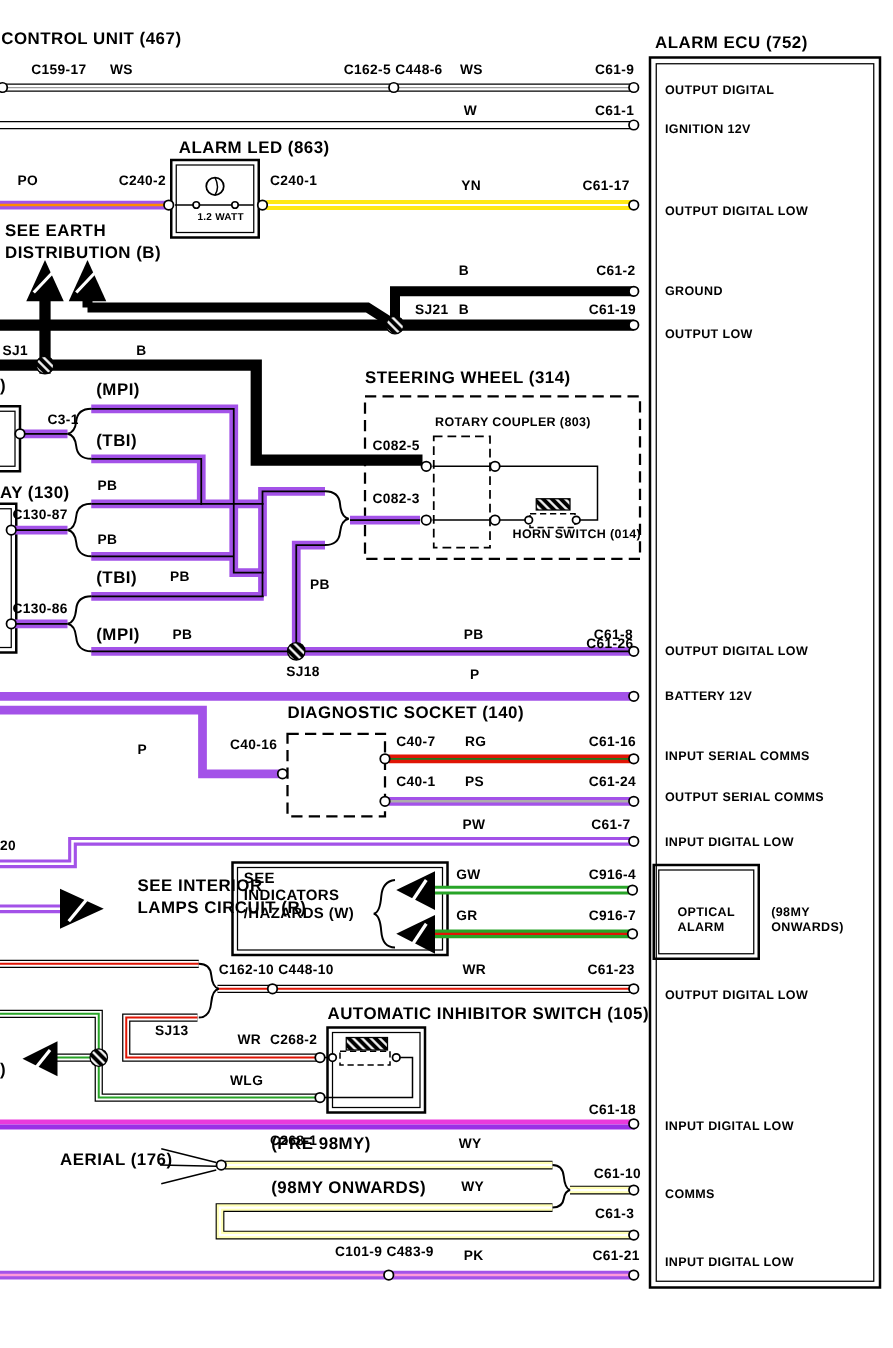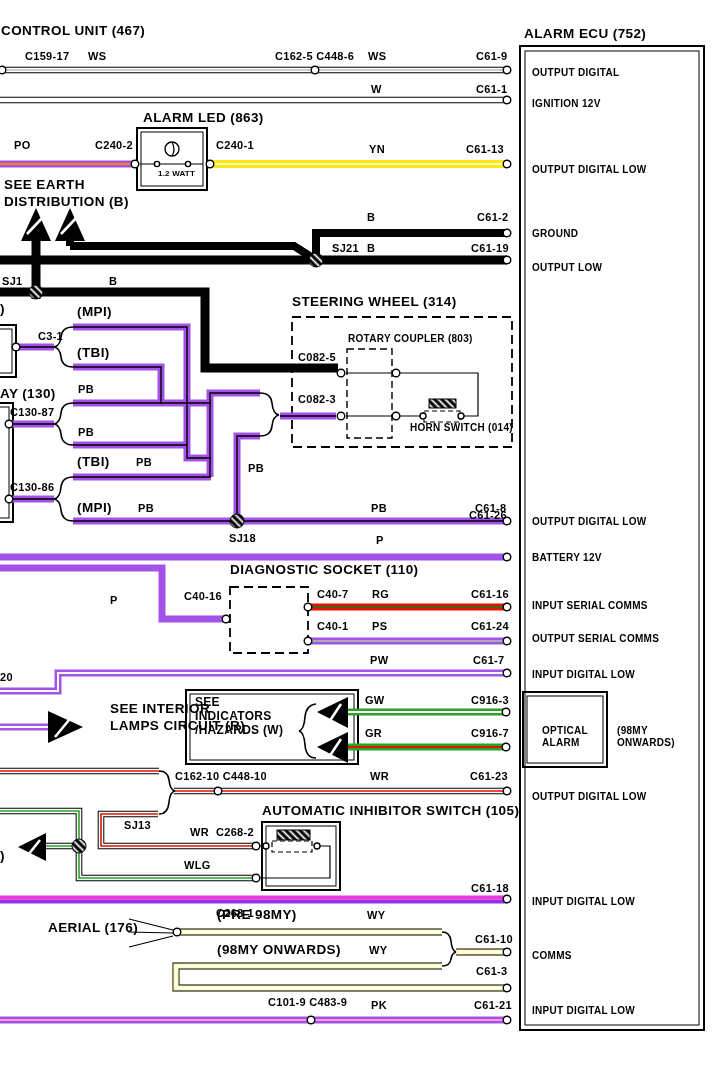--- a/index.html
+++ b/index.html
@@ -278,21 +278,21 @@
   <span class="lb t13" style="left:524px;top:27px">ALARM ECU (752)</span>
   <span class="lb t10" style="left:532px;top:68px">OUTPUT DIGITAL</span>
   <span class="lb t11" style="left:371px;top:84px">W</span>
   <span class="lb t11" style="left:476px;top:84px">C61-1</span>
   <span class="lb t10" style="left:532px;top:99px">IGNITION 12V</span>
   <span class="lb t13" style="left:143px;top:111px">ALARM LED (863)</span>
   <span class="lb t11" style="left:14px;top:140px">PO</span>
   <span class="lb t11" style="left:95px;top:140px">C240-2</span>
   <span class="lb t11" style="left:216px;top:140px">C240-1</span>
   <span class="lb t11" style="left:369px;top:144px">YN</span>
-  <span class="lb t11" style="left:466px;top:144px">C61-13</span>
+  <span class="lb t11" style="left:466px;top:144px">C61-17</span>
   <span class="lb t8" style="left:158px;top:170px">1.2 WATT</span>
   <span class="lb t10" style="left:532px;top:165px">OUTPUT DIGITAL LOW</span>
   <span class="lb t13" style="left:4px;top:178px">SEE EARTH</span>
   <span class="lb t13" style="left:4px;top:195px">DISTRIBUTION (B)</span>
   <span class="lb t11" style="left:367px;top:212px">B</span>
   <span class="lb t11" style="left:477px;top:212px">C61-2</span>
   <span class="lb t10" style="left:532px;top:229px">GROUND</span>
   <span class="lb t11" style="left:332px;top:243px">SJ21</span>
   <span class="lb t11" style="left:367px;top:243px">B</span>
   <span class="lb t11" style="left:471px;top:243px">C61-19</span>
@@ -317,42 +317,42 @@
   <span class="lb t13" style="left:77px;top:501px">(MPI)</span>
   <span class="lb t11" style="left:138px;top:503px">PB</span>
   <span class="lb t11" style="left:248px;top:463px">PB</span>
   <span class="lb t11" style="left:229px;top:533px">SJ18</span>
   <span class="lb t11" style="left:371px;top:503px">PB</span>
   <span class="lb t11" style="left:475px;top:503px">C61-8</span>
   <span class="lb t10" style="left:532px;top:517px">OUTPUT DIGITAL LOW</span>
   <span class="lb t11" style="left:376px;top:535px">P</span>
   <span class="lb t11" style="left:469px;top:510px">C61-26</span>
   <span class="lb t10" style="left:532px;top:553px">BATTERY 12V</span>
-  <span class="lb t13" style="left:230px;top:563px">DIAGNOSTIC SOCKET (110)</span>
+  <span class="lb t13" style="left:230px;top:563px">DIAGNOSTIC SOCKET (140)</span>
   <span class="lb t11" style="left:110px;top:595px">P</span>
   <span class="lb t11" style="left:184px;top:591px">C40-16</span>
   <span class="lb t11" style="left:317px;top:589px">C40-7</span>
   <span class="lb t11" style="left:372px;top:589px">RG</span>
   <span class="lb t11" style="left:471px;top:589px">C61-16</span>
   <span class="lb t10" style="left:532px;top:601px">INPUT SERIAL COMMS</span>
   <span class="lb t11" style="left:317px;top:621px">C40-1</span>
   <span class="lb t11" style="left:372px;top:621px">PS</span>
   <span class="lb t11" style="left:471px;top:621px">C61-24</span>
   <span class="lb t10" style="left:532px;top:634px">OUTPUT SERIAL COMMS</span>
   <span class="lb t11" style="left:370px;top:655px">PW</span>
   <span class="lb t11" style="left:473px;top:655px">C61-7</span>
   <span class="lb t10" style="left:532px;top:670px">INPUT DIGITAL LOW</span>
   <span class="lb t11" style="left:0px;top:672px">20</span>
   <span class="lb t13" style="left:110px;top:702px">SEE INTERIOR</span>
   <span class="lb t13" style="left:110px;top:719px">LAMPS CIRCUIT (R)</span>
   <span class="lb t12" style="left:195px;top:696px">SEE</span>
   <span class="lb t12" style="left:195px;top:710px">INDICATORS</span>
   <span class="lb t12" style="left:195px;top:724px">/HAZARDS (W)</span>
   <span class="lb t11" style="left:365px;top:695px">GW</span>
-  <span class="lb t11" style="left:471px;top:695px">C916-3</span>
+  <span class="lb t11" style="left:471px;top:695px">C916-4</span>
   <span class="lb t11" style="left:365px;top:728px">GR</span>
   <span class="lb t11" style="left:471px;top:728px">C916-7</span>
   <span class="lb t10" style="left:542px;top:726px">OPTICAL</span>
   <span class="lb t10" style="left:542px;top:738px">ALARM</span>
   <span class="lb t10" style="left:617px;top:726px">(98MY</span>
   <span class="lb t10" style="left:617px;top:738px">ONWARDS)</span>
   <span class="lb t11" style="left:175px;top:771px">C162-10 C448-10</span>
   <span class="lb t11" style="left:370px;top:771px">WR</span>
   <span class="lb t11" style="left:470px;top:771px">C61-23</span>
   <span class="lb t10" style="left:532px;top:792px">OUTPUT DIGITAL LOW</span>

